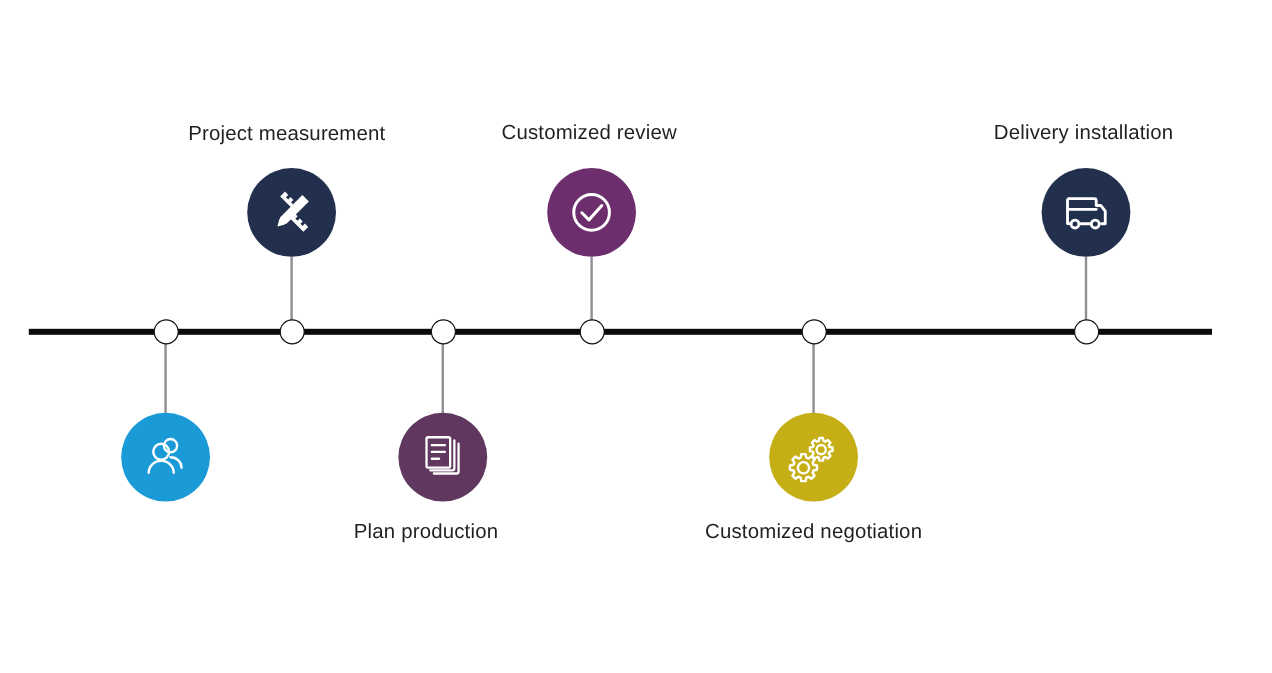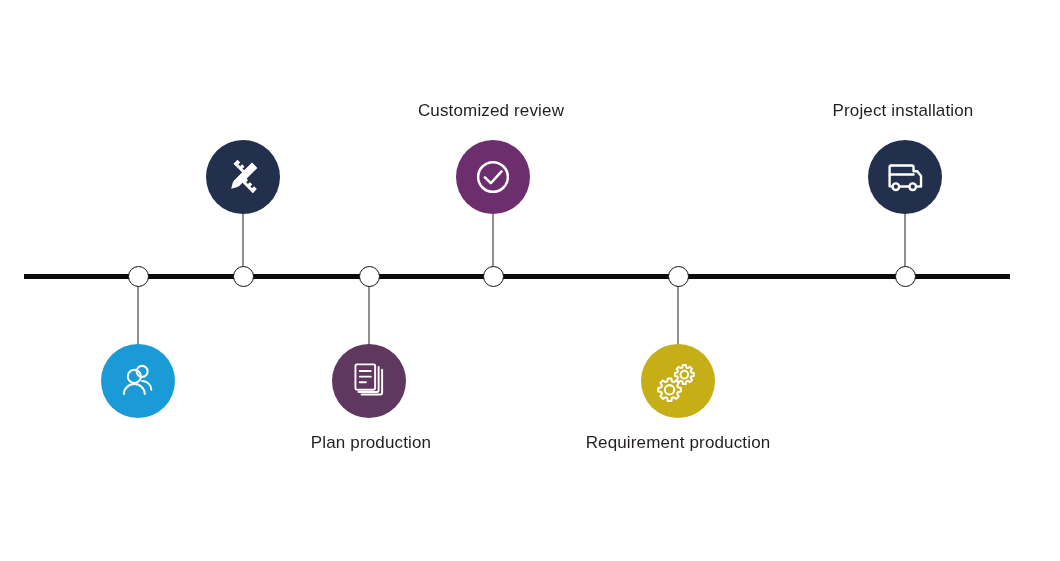--- a/index.html
+++ b/index.html
@@ -108,36 +108,37 @@
                    M12.9 29.8l5.2 5.2-7.0 1.8z"></path>
 
           <path d="M13.6 9.5l4.4-4.4 3.0 3.0-2.1 2.1 2.0 2.0 2.1-2.1
                    2.6 2.6-2.1 2.1 2.0 2.0 2.1-2.1 3.0 3.0-4.4 4.4z" transform="rotate(0 24 24)"></path>
           <path d="M27.6 23.5l4.4-4.4 3.0 3.0-2.1 2.1 2.0 2.0 2.1-2.1
                    2.6 2.6-2.1 2.1 2.0 2.0 2.1-2.1 3.0 3.0-4.4 4.4z" transform="translate(-5.5,5.5)"></path>
         </g>
       </svg>
     </span>
   </div>
+  <div class="node-label" style="left:239px; top:102px;">Project measurement</div>
 
   <div class="stem" style="left:369px; top:279px; height:66px;"></div>
   <div class="axis-node" style="left:369px;"></div>
   <div class="node-disc" style="left:369px; top:381px; background:#60375f;">
     <span>
       <svg width="42" height="42" viewBox="0 0 48 48" fill="none" stroke="#ffffff" stroke-width="2.2" stroke-linecap="round" stroke-linejoin="round">
         <path d="M39 11v26.5a2 2 0 0 1-2 2H15.5"></path>
         <path d="M35 8v26.5a2 2 0 0 1-2 2H12"></path>
         <rect x="8.5" y="5" width="22.5" height="29" rx="1.6"></rect>
         <path d="M13.5 12.5h12.5"></path>
         <path d="M13.5 19h12.5"></path>
         <path d="M13.5 25.5h7"></path>
       </svg>
     </span>
   </div>
-  <div class="node-label" style="left:371px; top:433px;">Plan production</div>
+  <div class="node-label" style="left:355px; top:433px;">Plan production</div>
 
   <div class="stem" style="left:493px; top:214px; height:62px;"></div>
   <div class="axis-node" style="left:493px;"></div>
   <div class="node-disc" style="left:493px; top:177px; background:#6d2e6d;">
     <span>
       <svg width="46" height="46" viewBox="0 0 48 48" fill="none" stroke="#ffffff" stroke-width="2.6" stroke-linecap="round" stroke-linejoin="round">
         <circle cx="24" cy="24" r="15.5"></circle>
         <path d="M15.5 24.3l6.2 6.2 11.2-12.4"></path>
       </svg>
     </span>
@@ -159,31 +160,31 @@
 
         <path d="M17.1 21.3l.55 3.1 1.85.78 2.63-1.73 2.69 2.69-1.73 2.63
                  .78 1.85 3.1.55v3.8l-3.1.55-.78 1.85 1.73 2.63-2.69 2.69
                  -2.63-1.73-1.85.78-.55 3.1h-3.8l-.55-3.1-1.85-.78-2.63 1.73
                  -2.69-2.69 1.73-2.63-.78-1.85-3.1-.55v-3.8l3.1-.55.78-1.85
                  -1.73-2.63 2.69-2.69 2.63 1.73 1.85-.78.55-3.1z"></path>
         <circle cx="15.2" cy="33.2" r="4.9"></circle>
       </svg>
     </span>
   </div>
-  <div class="node-label" style="left:678px; top:433px;">Requirement production</div>
+  <div class="node-label" style="left:678px; top:433px;">Customized negotiation</div>
 
   <div class="stem" style="left:905px; top:214px; height:62px;"></div>
   <div class="axis-node" style="left:905px;"></div>
   <div class="node-disc" style="left:905px; top:177px; background:#23304d;">
     <span>
       <svg width="44" height="44" viewBox="0 0 48 48" fill="none" stroke="#ffffff" stroke-width="2.6" stroke-linecap="round" stroke-linejoin="round">
         <path d="M9 11.5h22.5a1.8 1.8 0 0 1 1.8 1.8v4.4h4.1l4.1 5.2v11.4h-3.4"></path>
         <path d="M9 11.5a1.8 1.8 0 0 0-1.8 1.8v20.9h3.1"></path>
         <path d="M7.5 21.2h25.8"></path>
         <path d="M17.7 34.3h10.9"></path>
         <circle cx="14" cy="34.6" r="3.6"></circle>
         <circle cx="32.4" cy="34.6" r="3.6"></circle>
       </svg>
     </span>
   </div>
-  <div class="node-label" style="left:903px; top:101px;">Project installation</div>
+  <div class="node-label" style="left:903px; top:101px;">Delivery installation</div>
 
 </div>
 
 </body></html>

